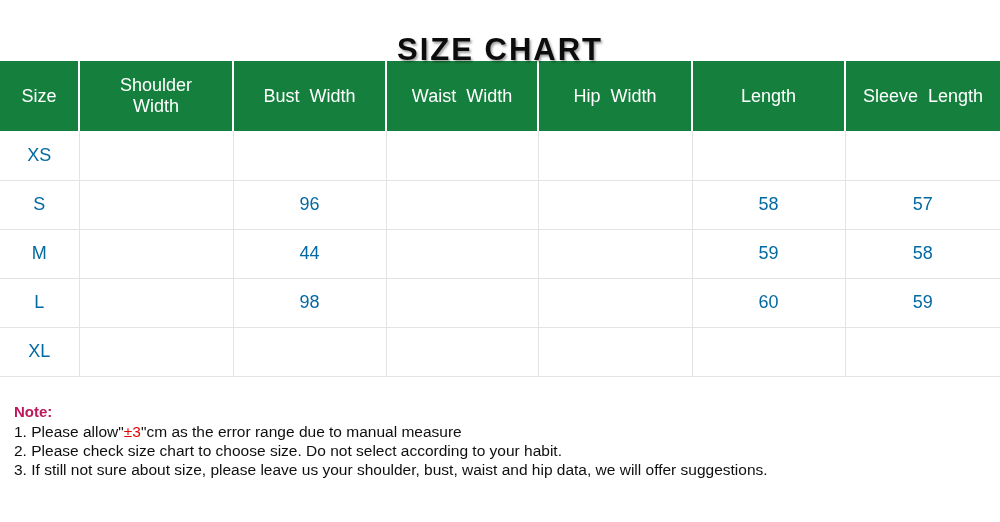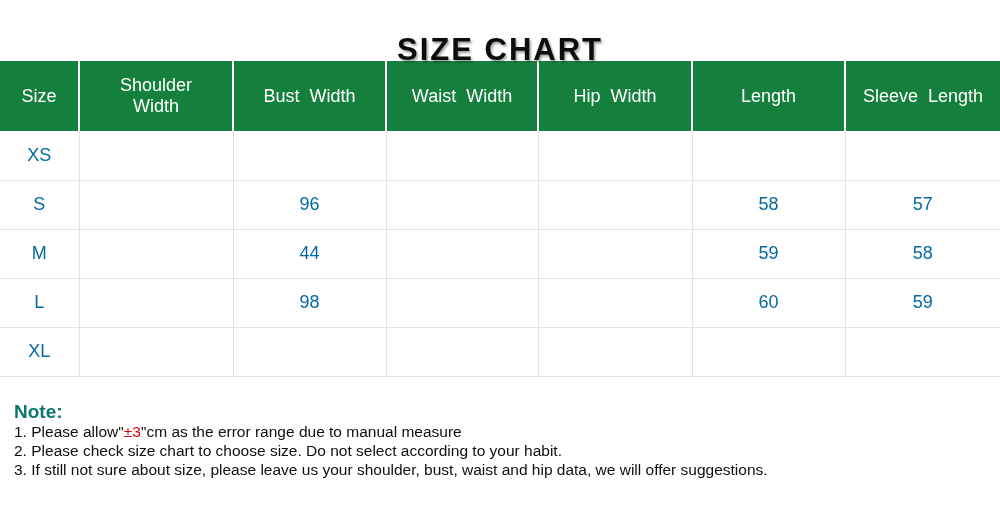--- a/index.html
+++ b/index.html
@@ -46,23 +46,23 @@
     font-size: 18px;
     text-align: center;
     color: #0369a1;
     border-right: 1px solid #e3e3e3;
     border-bottom: 1px solid #e3e3e3;
     padding: 0;
   }
   tbody td:last-child { border-right: none; }
   .note { margin: 13px 0 0 14px; }
   .note-heading {
-    font-size: 19px;
+    font-size: 15px;
     font-weight: 700;
-    color: #0f766e;
+    color: #be185d;
     line-height: 21px;
     margin-top: 24px;
   }
   .note-line {
     font-size: 15.5px;
     line-height: 19px;
     color: #0f0f0f;
     white-space: nowrap;
   }
   .red-highlight { color: #e60000; }

